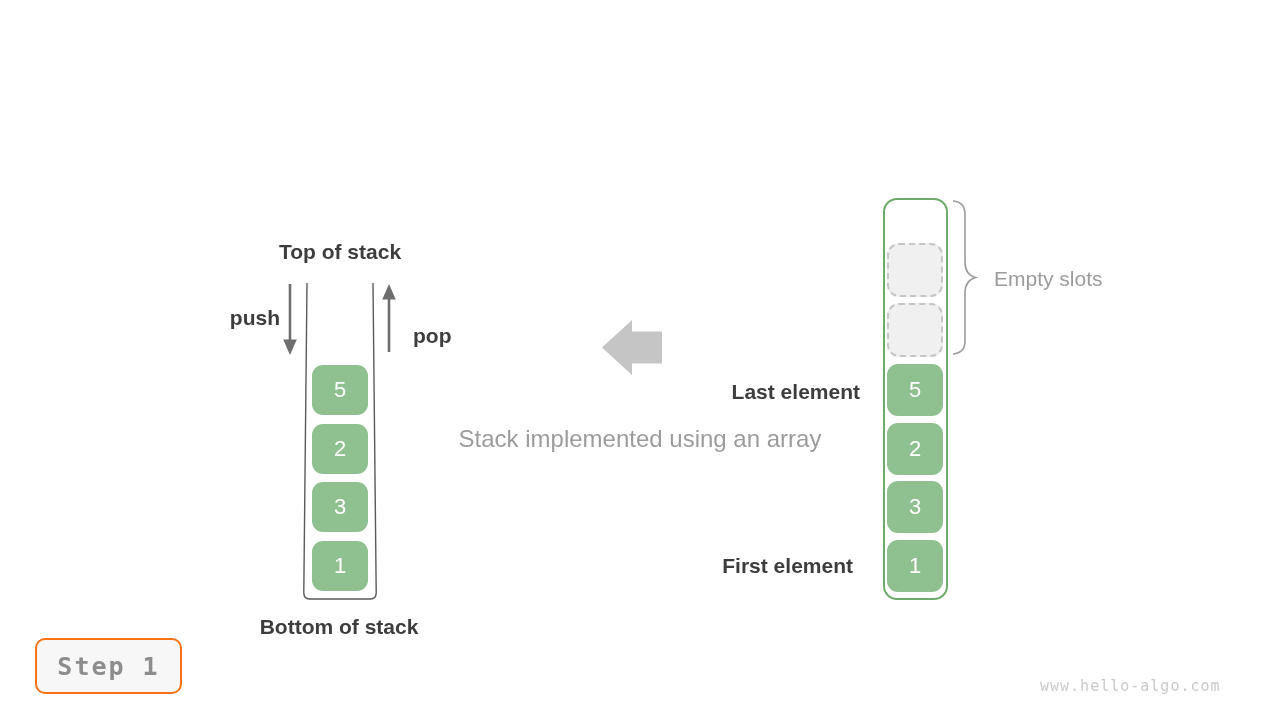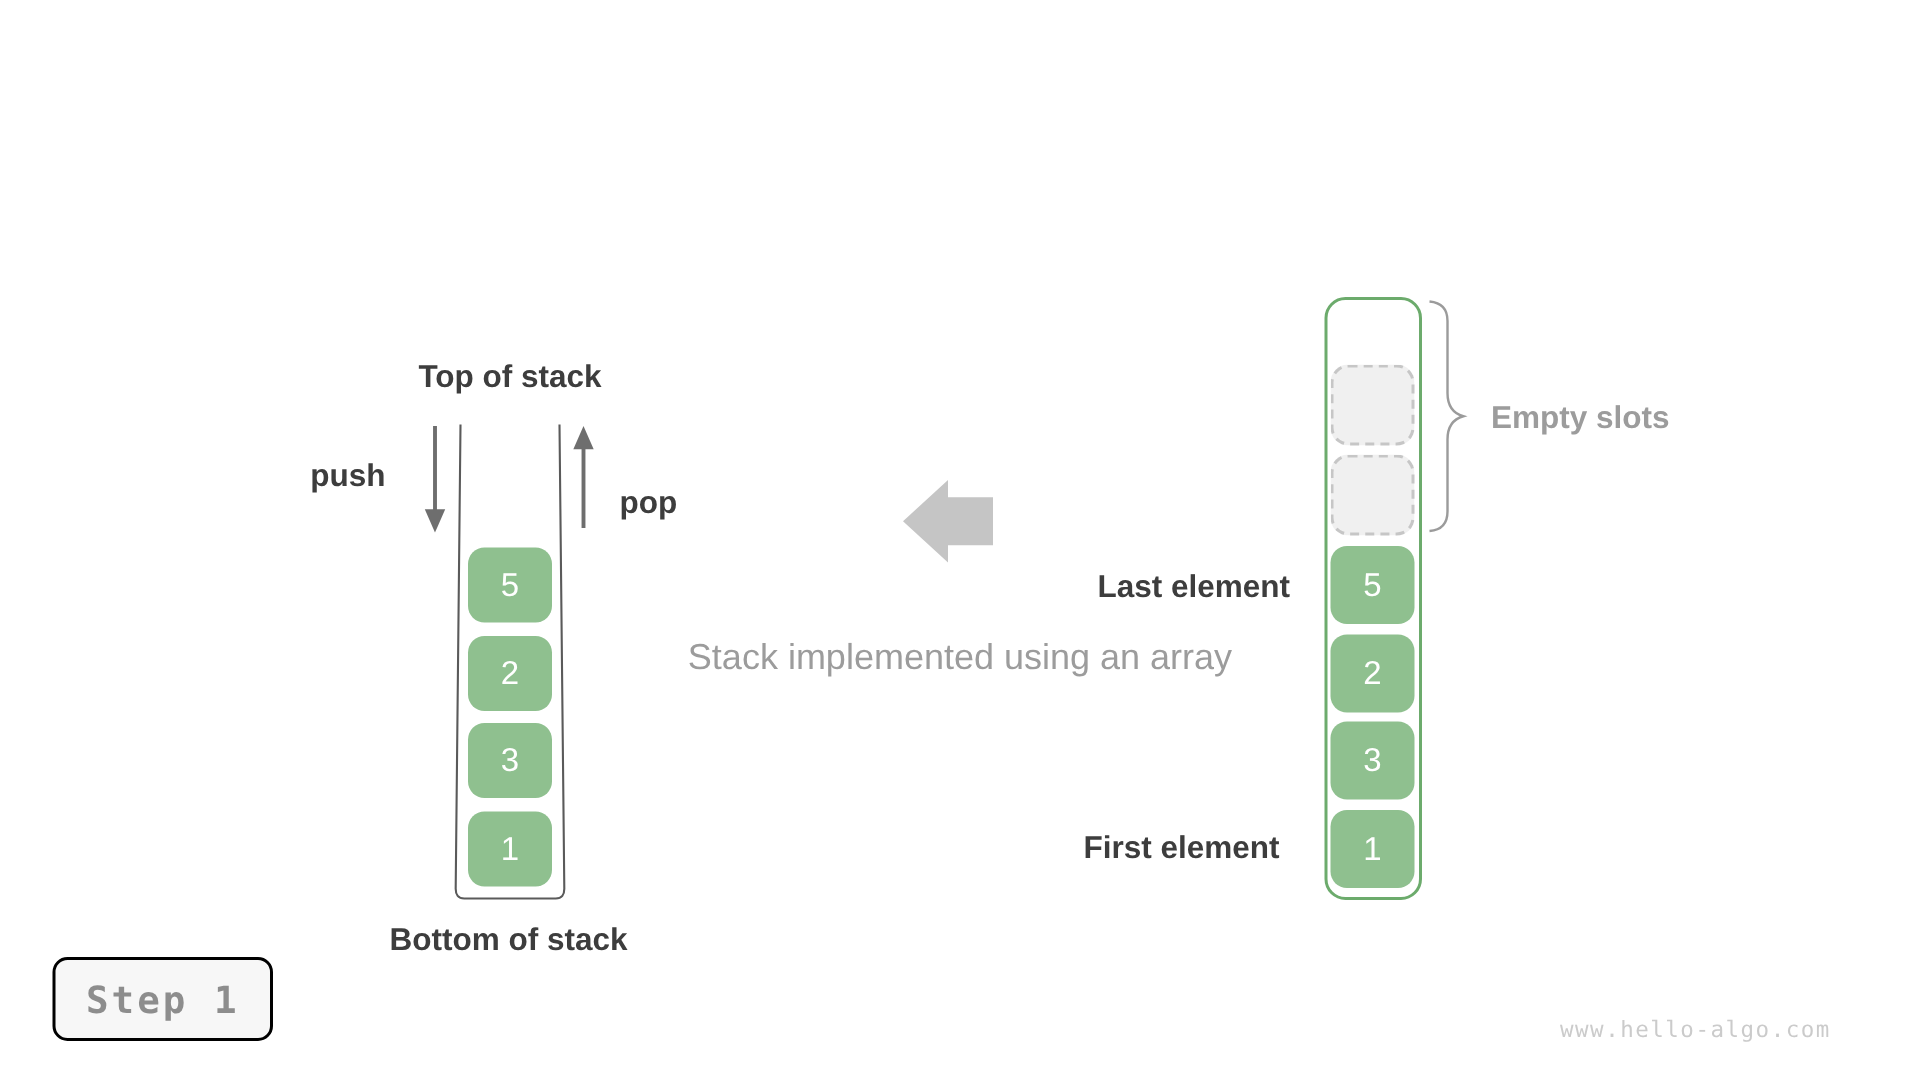--- a/index.html
+++ b/index.html
@@ -2,39 +2,39 @@
 <html><head>
 <meta charset="utf-8">
 <style>
   html,body{margin:0;padding:0;}
   body{
     width:1280px;height:720px;background:#ffffff;position:relative;overflow:hidden;
     font-family:"Liberation Sans", sans-serif;
   }
   .abs{position:absolute;}
   .lbl-dark{font-size:21px;font-weight:700;color:#3d3d3d;line-height:24px;}
-  .lbl-gray{font-size:21px;font-weight:700;color:#9c9c9c;line-height:24px;}
+  .lbl-gray{font-size:21px;font-weight:400;color:#9c9c9c;line-height:24px;}
   .caption{font-size:24px;font-weight:400;color:#9c9c9c;line-height:26px;}
   .cell{
     width:56px;display:flex;align-items:center;justify-content:center;
     background:#8FC08F;border-radius:11px;color:#ffffff;font-size:22px;
   }
   .cell.left-cell{left:312px;height:50px;}
   .cell.right-cell{left:887px;height:52px;}
   .empty-slot{
     left:887px;width:56px;height:54px;box-sizing:border-box;
     background:#f0f0f0;border:2px dashed #c6c6c6;border-radius:12px;
   }
   .array-container{
     left:883px;top:198px;width:65px;height:402px;box-sizing:border-box;
     background:#ffffff;border:2px solid #6CAB6C;border-radius:14px;
   }
   .step-badge{
     left:35px;top:638px;width:147px;height:56px;box-sizing:border-box;
-    background:#f7f7f7;border:2px solid #000000;border-radius:10px;
+    background:#f7f7f7;border:2px solid #f97316;border-radius:10px;
     display:flex;align-items:center;justify-content:center;
     font-family:"DejaVu Sans Mono", monospace;font-size:25px;font-weight:700;
     color:#8d8d8d;letter-spacing:2px;
   }
   .watermark{
     left:1040px;top:677px;width:205px;text-align:left;
     font-family:"DejaVu Sans Mono", monospace;font-size:15px;color:#cbcbcb;
     letter-spacing:1px;
   }
   svg.shapes{position:absolute;left:0;top:0;pointer-events:none;}
@@ -64,21 +64,21 @@
       <circle cx="915" cy="213" r="2.8"></circle>
       <circle cx="915" cy="222" r="2.8"></circle>
       <circle cx="915" cy="231" r="2.8"></circle>
     </g>
 
     <path d="M 953 201 Q 965 202 965 214 L 965 262 Q 965 274.5 975.5 277.5 Q 965 280.5 965 293 L 965 341 Q 965 353 953 354" fill="none" stroke="#9b9b9b" stroke-width="1.6"></path>
   </svg>
 
   <div class="abs lbl-dark" style="left:240px;top:240px;width:200px;text-align:center;">Top of stack</div>
 
-  <div class="abs lbl-dark" style="left:173px;top:306px;width:84px;text-align:right;">push</div>
+  <div class="abs lbl-dark" style="left:196px;top:306px;width:84px;text-align:right;">push</div>
 
   <div class="abs lbl-dark" style="left:413px;top:324px;width:84px;text-align:left;">pop</div>
 
   <div class="abs cell left-cell" style="top:365px;">
     <span>5</span>
   </div>
   <div class="abs cell left-cell" style="top:424px;">
     <span>2</span>
   </div>
   <div class="abs cell left-cell" style="top:482px;">

